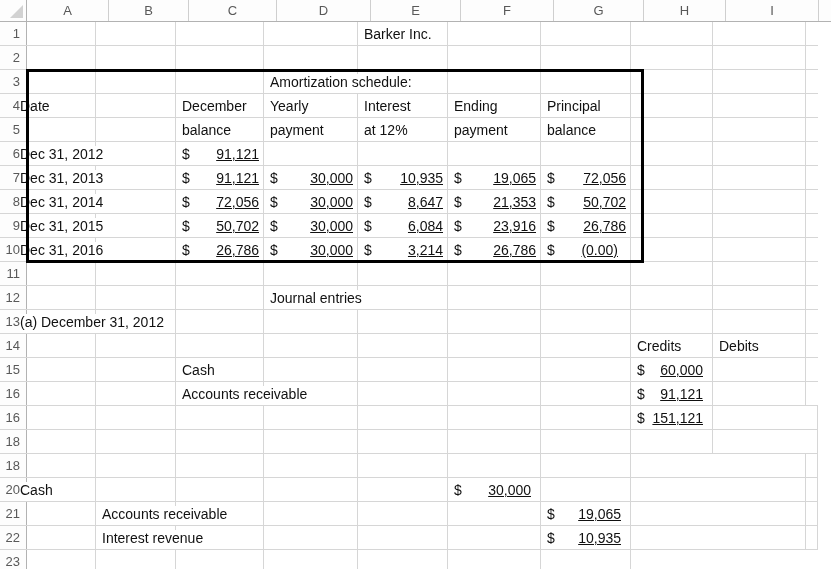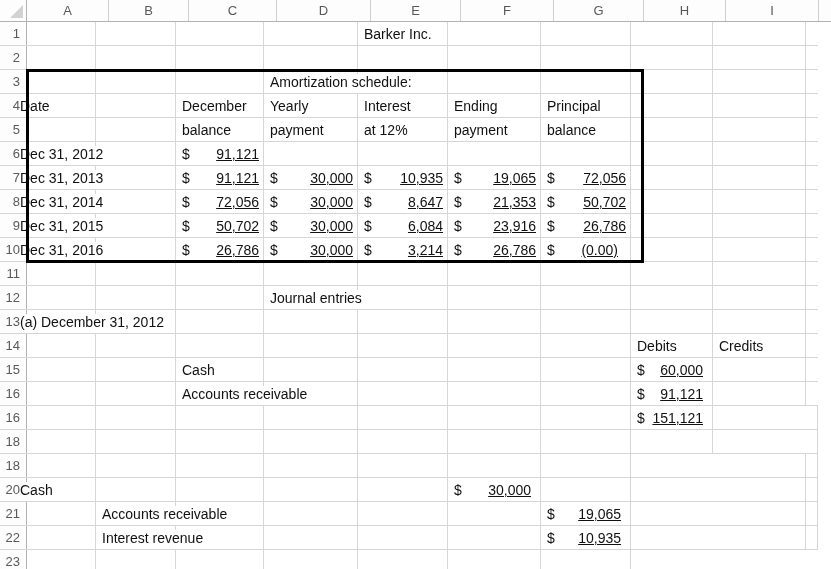--- a/index.html
+++ b/index.html
@@ -355,24 +355,24 @@
       <div class="cell"></div>
       <div class="cell sliver"></div>
       <div class="cell"></div>
       <div class="cell"></div>
       <div class="cell"></div>
       <div class="cell"></div>
       <div class="cell"></div>
       <div class="cell"></div>
       <div class="cell"></div>
       <div class="cell">
+        <span class="t">Credits</span>
+      </div>
+      <div class="cell">
         <span class="t">Debits</span>
-      </div>
-      <div class="cell">
-        <span class="t">Credits</span>
       </div>
       <div class="cell sliver"></div>
       <div class="cell"></div>
       <div class="cell"></div>
       <div class="cell">
         <span class="t">Cash</span>
       </div>
       <div class="cell"></div>
       <div class="cell"></div>
       <div class="cell"></div>

